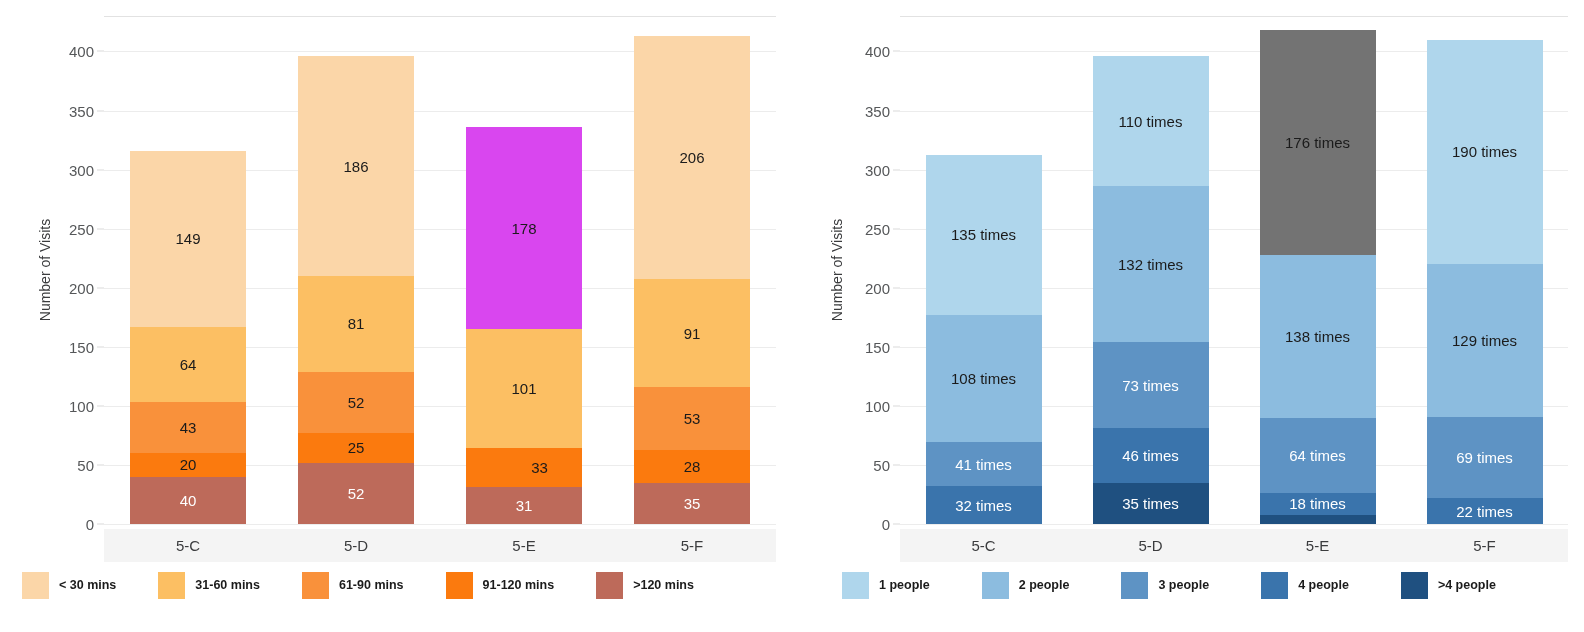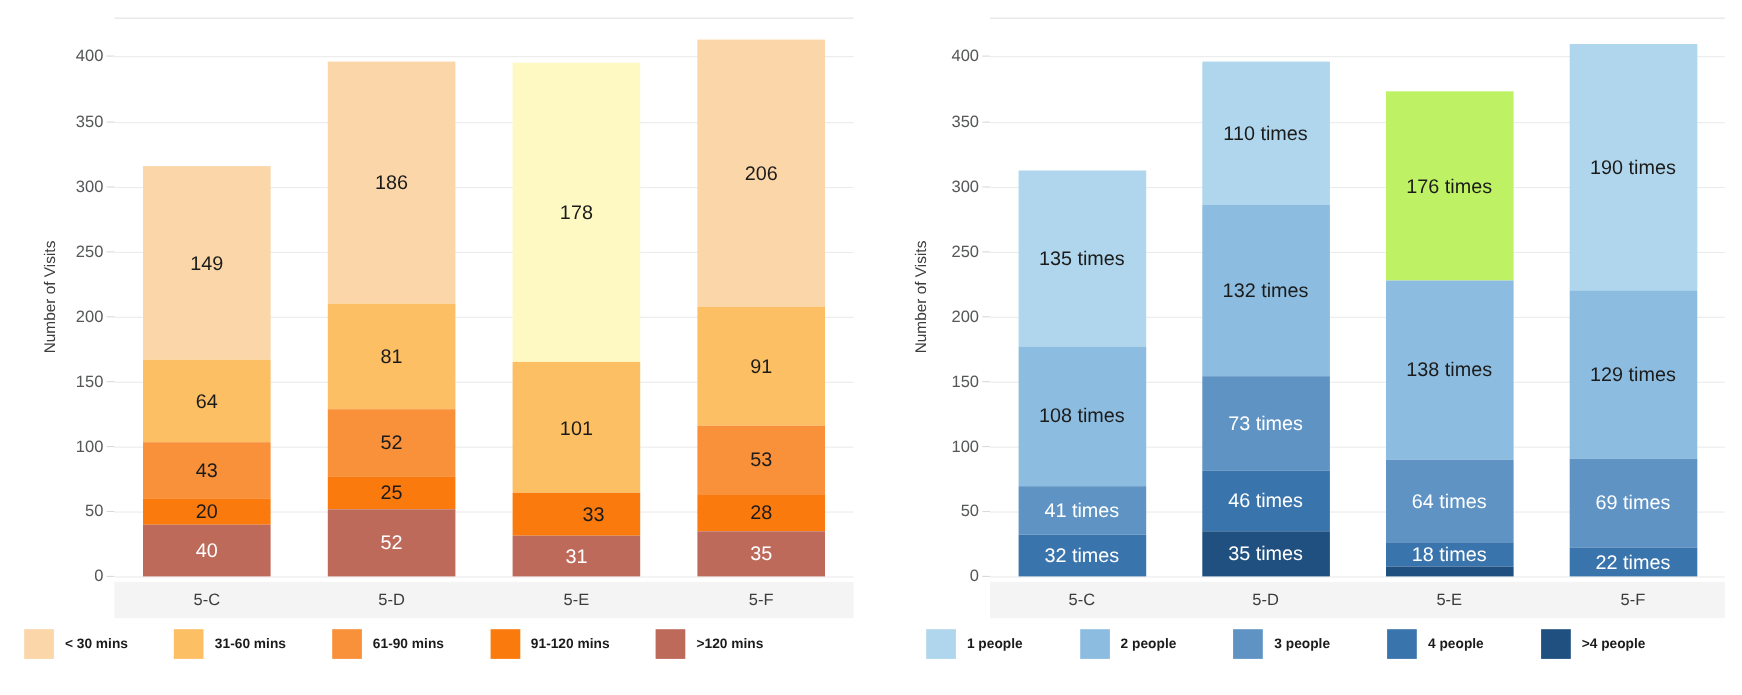--- a/index.html
+++ b/index.html
@@ -92,21 +92,21 @@
     height: 100%;
     display: flex;
     flex-direction: column;
     justify-content: flex-end;
   }
   .seg {
     width: 100%;
     display: flex;
     align-items: center;
     justify-content: center;
-    font-size: 18px;
+    font-size: 15px;
     line-height: 1;
     overflow: hidden;
     white-space: nowrap;
   }
   .seg.dark-text { color: #1b1b1b; }
   .seg.light-text { color: #ffffff; }
 
   
   .x-band {
     position: absolute;
@@ -210,21 +210,21 @@
             <div class="seg light-text" style="height: 47.2558px; background: rgb(189, 106, 90);">40</div>
           </div>
           <div class="bar-col">
             <div class="seg dark-text" style="height: 219.74px; background: rgb(251, 214, 168);">186</div>
             <div class="seg dark-text" style="height: 95.693px; background: rgb(252, 191, 99);">81</div>
             <div class="seg dark-text" style="height: 61.4326px; background: rgb(249, 145, 59);">52</div>
             <div class="seg dark-text" style="height: 29.5349px; background: rgb(251, 122, 14);">25</div>
             <div class="seg light-text" style="height: 61.4326px; background: rgb(189, 106, 90);">52</div>
           </div>
           <div class="bar-col">
-            <div class="seg dark-text" style="height: 272px; background: #fef9c3; margin-top: 24px;">178</div>
+            <div class="seg dark-text" style="height: 202px; background: #d946ef; margin-top: 24px;">178</div>
             <div class="seg dark-text" style="height: 119.321px; background: rgb(252, 191, 99);">101</div>
             <div class="seg dark-text" style="height: 38.986px; background: rgb(251, 122, 14); padding-left: 31px;">33</div>
             <div class="seg light-text" style="height: 36.6233px; background: rgb(189, 106, 90);">31</div>
           </div>
           <div class="bar-col">
             <div class="seg dark-text" style="height: 243.367px; background: rgb(251, 214, 168);">206</div>
             <div class="seg dark-text" style="height: 107.507px; background: rgb(252, 191, 99);">91</div>
             <div class="seg dark-text" style="height: 62.614px; background: rgb(249, 145, 59);">53</div>
             <div class="seg dark-text" style="height: 33.0791px; background: rgb(251, 122, 14); text-align: right;">28</div>
             <div class="seg light-text" style="height: 41.3488px; background: rgb(189, 106, 90);">35</div>
@@ -309,21 +309,21 @@
             <div class="seg light-text" style="height: 37.8047px; background: rgb(58, 116, 172);">32 times</div>
           </div>
           <div class="bar-col">
             <div class="seg dark-text" style="height: 129.953px; background: rgb(175, 214, 236);">110 times</div>
             <div class="seg dark-text" style="height: 155.944px; background: rgb(140, 188, 223);">132 times</div>
             <div class="seg light-text" style="height: 86.2419px; background: rgb(94, 147, 196);">73 times</div>
             <div class="seg light-text" style="height: 54.3442px; background: rgb(58, 116, 172);">46 times</div>
             <div class="seg light-text" style="height: 41.3488px; background: rgb(31, 80, 128);">35 times</div>
           </div>
           <div class="bar-col">
-            <div class="seg dark-text" style="height: 172px; background: #bef264;">176 times</div>
+            <div class="seg dark-text" style="height: 225px; background: #737373;">176 times</div>
             <div class="seg dark-text" style="height: 163.033px; background: rgb(140, 188, 223);">138 times</div>
             <div class="seg light-text" style="height: 75.6093px; background: rgb(94, 147, 196);">64 times</div>
             <div class="seg light-text" style="height: 21.2651px; background: rgb(58, 116, 172);">18 times</div>
             <div class="seg light-text" style="height: 9.45116px; background: rgb(31, 80, 128);"></div>
           </div>
           <div class="bar-col">
             <div class="seg dark-text" style="height: 224.465px; background: rgb(175, 214, 236);">190 times</div>
             <div class="seg dark-text" style="height: 152.4px; background: rgb(140, 188, 223);">129 times</div>
             <div class="seg light-text" style="height: 81.5163px; background: rgb(94, 147, 196);">69 times</div>
             <div class="seg light-text" style="height: 25.9907px; background: rgb(58, 116, 172);">22 times</div>

